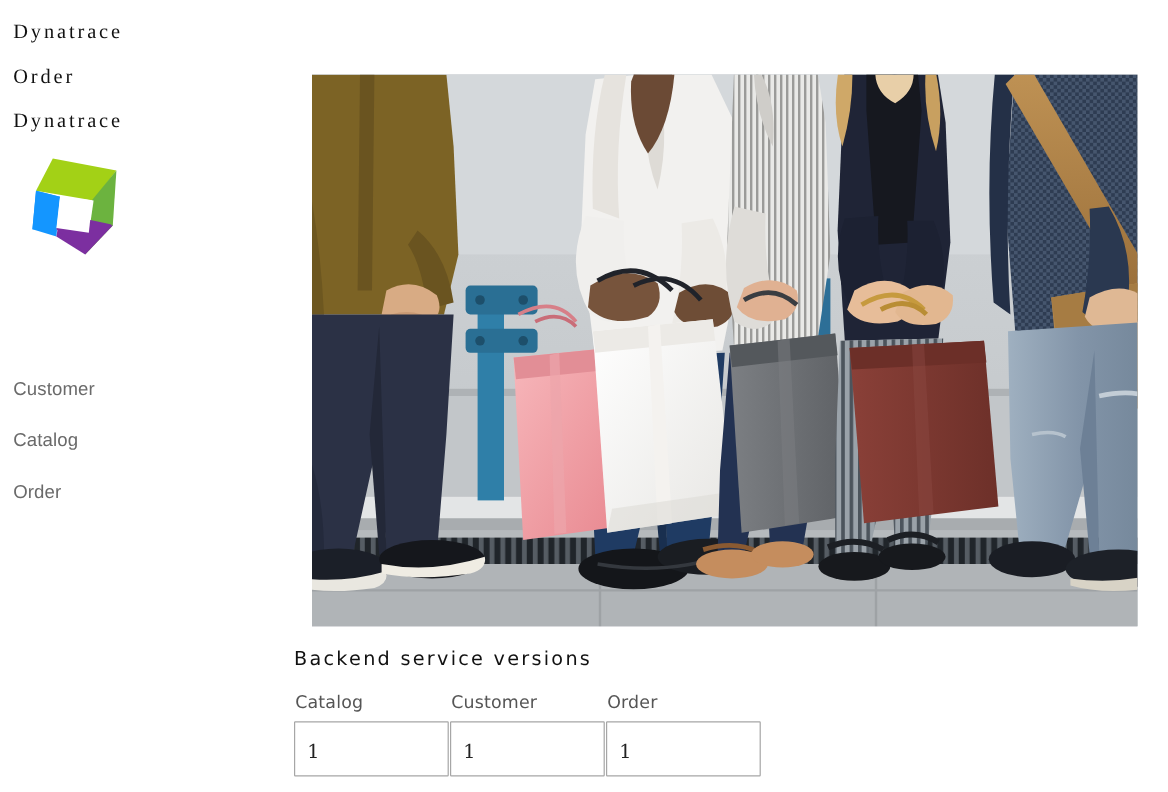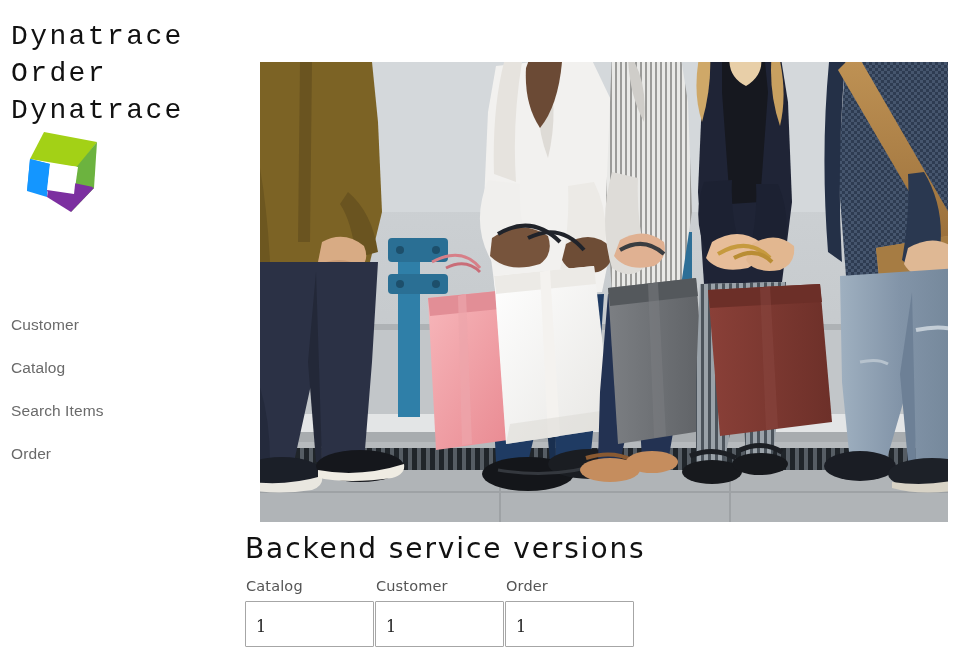--- a/index.html
+++ b/index.html
@@ -22,28 +22,28 @@
     position: absolute;
     left: 0;
     top: 0;
     width: 250px;
     height: 660px;
   }
 
   #app-title {
     position: absolute;
     left: 11px;
-    top: 18px;
+    top: 8px;
     width: 230px;
-    font-size: 28px;
+    font-size: 17px;
     line-height: 37px;
     font-weight: 400;
     letter-spacing: 2.4px;
     color: #111111;
-    font-family: Liberation Mono, monospace;
+    font-family: Liberation Serif, serif;
   }
   #app-title .tline { display: block; white-space: nowrap; }
 
   
   #logo {
     position: absolute;
     left: 14px;
     top: 126px;
     width: 90px;
     height: 94px;
@@ -83,21 +83,21 @@
   #hero svg { display: block; width: 688px; height: 460px; }
 
   
   #versions {
     position: absolute;
     left: 245px;
     top: 532px;
     width: 700px;
   }
   #versions-heading {
-    font-size: 28px;
+    font-size: 16px;
     line-height: 34px;
     font-weight: 400;
     letter-spacing: 1.9px;
     color: #111111;
     margin: 0 0 11px 0;
     font-family: "DejaVu Sans", sans-serif;
     white-space: nowrap;
   }
   #version-fields {
     display: flex;
@@ -158,21 +158,20 @@
 
       <path d="M16 33 L36 38 L33 65 L13 65 Z" fill="#1496ff"></path>
       <path d="M33 65 L36 52 L79 61 L57 85 Z" fill="#7c2fa0"></path>
       <path d="M36 38 L63 41 L60 68 L33 64 Z" fill="#ffffff"></path>
     </svg>
   </div>
 
   <nav id="nav">
     <a class="nav-item" href="#">Customer</a>
     <a class="nav-item" href="#">Catalog</a>
-    <a class="nav-item" href="#">Search Items</a>
     <a class="nav-item" href="#">Order</a>
   </nav>
 
 </div>
 
 <div id="hero" title="Group of five shoppers standing against a wall holding paper shopping bags">
   <svg viewBox="0 0 688 460" xmlns="http://www.w3.org/2000/svg" preserveAspectRatio="none">
     <defs>
       <linearGradient id="wallG" x1="0" y1="0" x2="0" y2="1">
         <stop offset="0%" stop-color="#d2d6d9"></stop>

